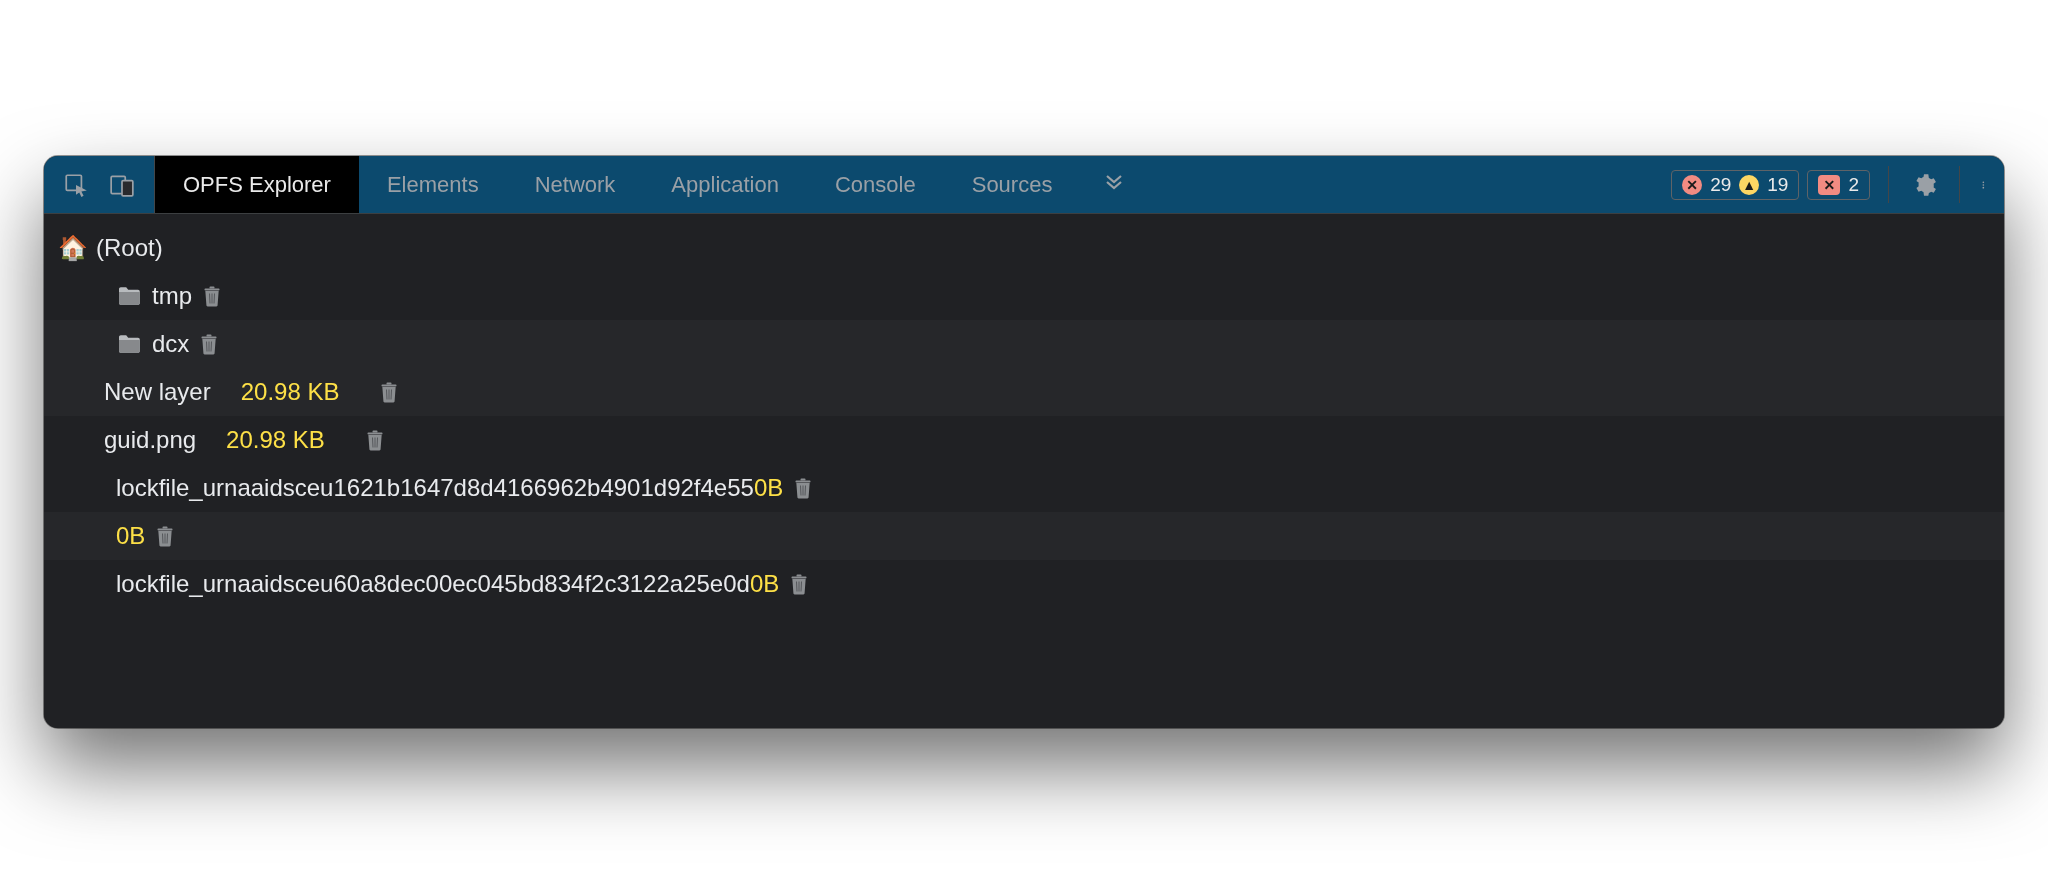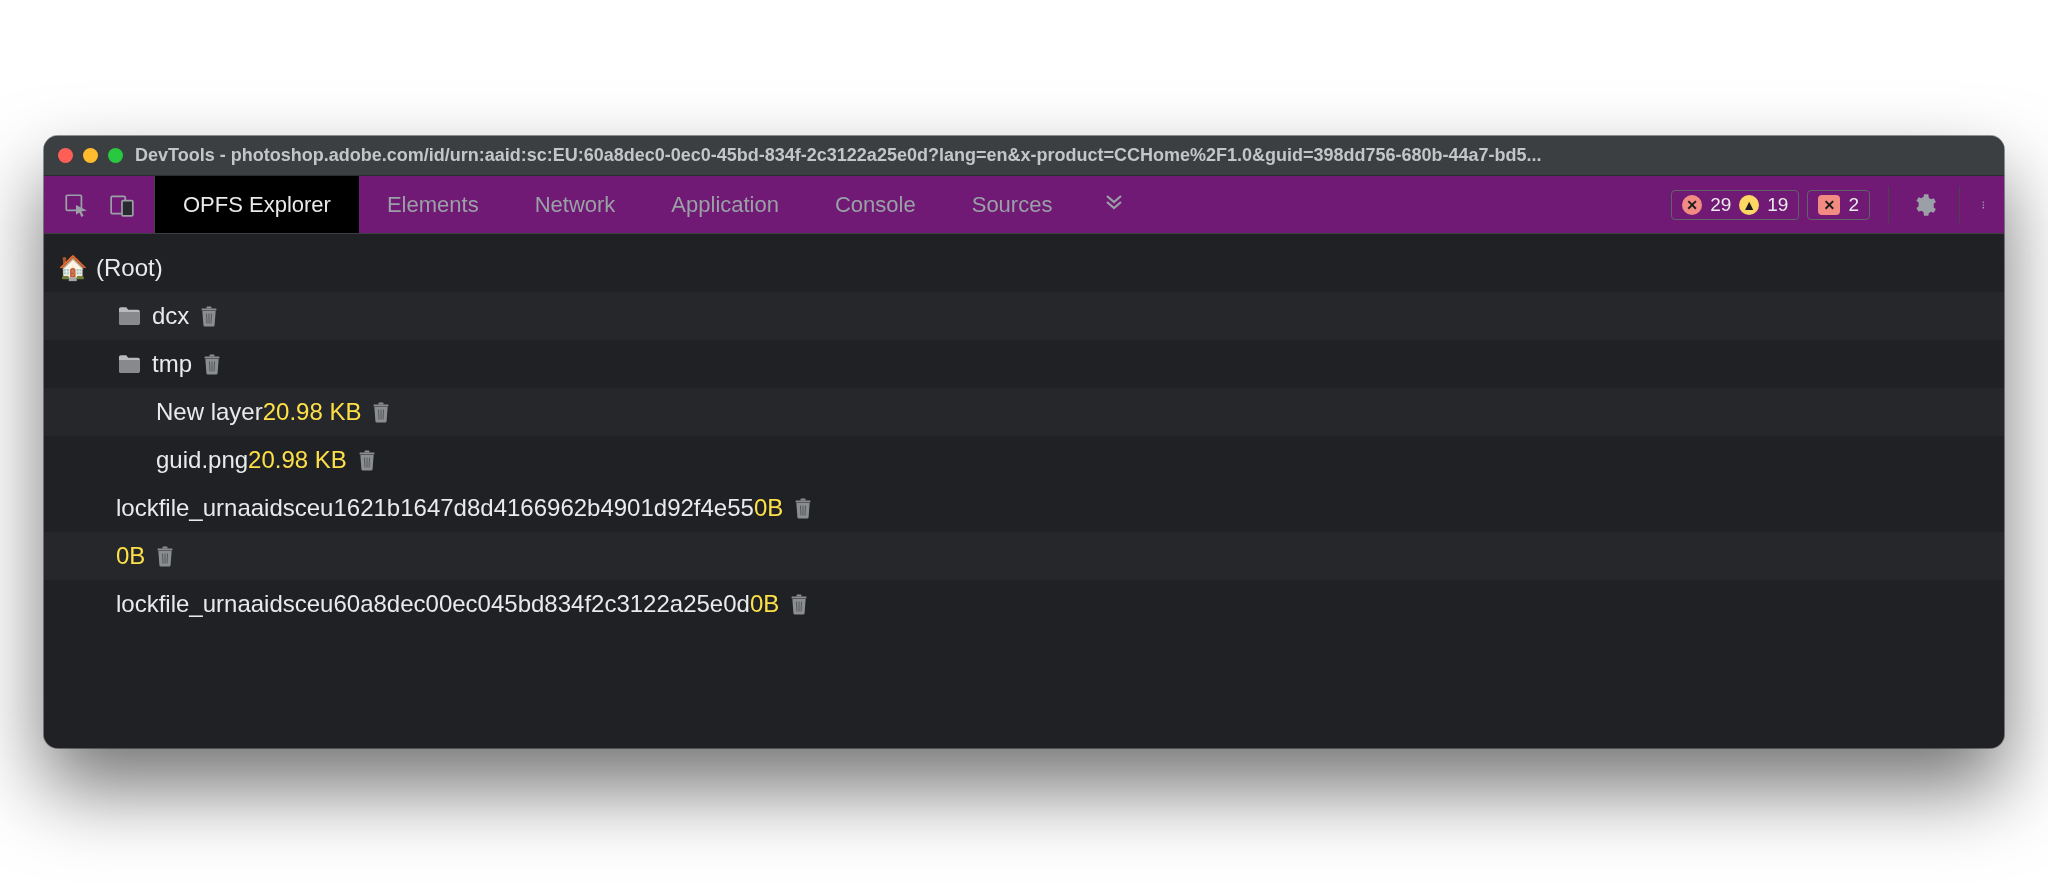--- a/index.html
+++ b/index.html
@@ -29,21 +29,21 @@
   .traffic span { width:15px; height:15px; border-radius:50%; display:block; }
   .t-close{background:#ff5f57;} .t-min{background:#febc2e;} .t-max{background:#28c840;}
   .title {
     color:#c3c6c9; font-size:18px; font-weight:600;
     white-space:nowrap; overflow:hidden; text-overflow:ellipsis;
     flex:1;
   }
   
   .toolbar {
     height:58px;
-    background:#701a75;
+    background:#0c4a6e;
     display:flex; align-items:stretch;
     border-bottom:1px solid #3c3f41;
     color:#9aa0a6;
     font-size:22px;
   }
   .tgroup-left {
     display:flex; align-items:center;
     gap:18px; padding:0 18px;
     border-right:1px solid #444648;
   }
@@ -93,46 +93,38 @@
   .row {
     display:flex; align-items:center;
     height:48px;
     padding-right:20px;
     white-space:nowrap;
   }
   .row.alt { background:#26272a; }
   .size { color:#fde047; margin-left:0;}
   .indent-0{padding-left:16px;}
   .indent-1{padding-left:72px;}
-  .indent-2{padding-left:112px;}
+  .indent-2{padding-left:60px;gap:30px;}
   .tree-icon{ margin-right:10px; display:inline-flex; width:26px; justify-content:center;}
   .trash { margin-left:10px; cursor:pointer; display:inline-flex;}
   .trash svg{ width:20px; height:22px; }
   .highlight {
     border:3px solid #f9e94e;
     border-radius:22px;
     padding:2px 14px 2px 14px;
     margin-left:-14px;
     display:inline-flex; align-items:center;
   }
   .folder-icon svg{width:24px;height:20px;}
 </style>
 </head>
 <body>
 
 <div class="window">
 
-  <div class="titlebar">
-    <div class="traffic">
-      <span class="t-close"></span>
-      <span class="t-min"></span>
-      <span class="t-max"></span>
-    </div>
-    <div class="title">DevTools - photoshop.adobe.com/id/urn:aaid:sc:EU:60a8dec0-0ec0-45bd-834f-2c3122a25e0d?lang=en&amp;x-product=CCHome%2F1.0&amp;guid=398dd756-680b-44a7-bd5...</div>
-  </div>
 
   <div class="toolbar">
     <div class="tgroup-left">
       <div class="icon-btn">
         <svg viewBox="0 0 24 24" width="26" height="26">
             <rect x="3" y="3" width="14" height="14" rx="1"></rect>
             <path d="M12 12 L22 17 L17 18 L19 22 L17 23 L15 19 L12 21 Z" fill="#9aa0a6" stroke="none"></path>
           </svg>
       </div>
       <div class="icon-btn">
@@ -199,58 +191,58 @@
         </svg>
     </div>
   </div>
 
   <div class="tree">
     <div class="row indent-0">
       <span class="tree-icon">🏠</span>
       <span>(Root)</span>
     </div>
     <div id="tree-rows">
+        <div class="row indent-1">
+          <span class="tree-icon folder-icon">
+            <svg viewBox="0 0 24 20">
+              <path fill="#b8bbbe" d="M2 3c0-1 .8-1.8 1.8-1.8h5.4l2 2.6H21c1 0 1.8.8 1.8 1.8V17c0 1-.8 1.8-1.8 1.8H3.8C2.8 18.8 2 18 2 17V3z"></path>
+              <path fill="#87898c" d="M2 6h20.8v11c0 1-.8 1.8-1.8 1.8H3.8C2.8 18.8 2 18 2 17V6z"></path>
+            </svg>
+          </span>
+          <span>tmp</span>
+          <span class="trash">
+            <svg viewBox="0 0 24 26">
+              <path fill="#8b8e91" d="M4 7h16l-1.3 17.2c-.05.7-.65 1.3-1.35 1.3H6.65c-.7 0-1.3-.6-1.35-1.3L4 7z"></path>
+              <rect x="3" y="4" width="18" height="2.5" rx="1" fill="#8b8e91"></rect>
+              <rect x="9" y="1.5" width="6" height="2.5" rx="1" fill="#8b8e91"></rect>
+              <line x1="9" y1="10" x2="9.6" y2="22" stroke="#54565a" stroke-width="1.2"></line>
+              <line x1="12" y1="10" x2="12" y2="22" stroke="#54565a" stroke-width="1.2"></line>
+              <line x1="15" y1="10" x2="14.4" y2="22" stroke="#54565a" stroke-width="1.2"></line>
+            </svg>
+          </span>
+        </div>
         <div class="row indent-1 alt">
           <span class="tree-icon folder-icon">
             <svg viewBox="0 0 24 20">
               <path fill="#b8bbbe" d="M2 3c0-1 .8-1.8 1.8-1.8h5.4l2 2.6H21c1 0 1.8.8 1.8 1.8V17c0 1-.8 1.8-1.8 1.8H3.8C2.8 18.8 2 18 2 17V3z"></path>
               <path fill="#87898c" d="M2 6h20.8v11c0 1-.8 1.8-1.8 1.8H3.8C2.8 18.8 2 18 2 17V6z"></path>
             </svg>
           </span>
           <span>dcx</span>
           <span class="trash">
             <svg viewBox="0 0 24 26">
               <path fill="#8b8e91" d="M4 7h16l-1.3 17.2c-.05.7-.65 1.3-1.35 1.3H6.65c-.7 0-1.3-.6-1.35-1.3L4 7z"></path>
               <rect x="3" y="4" width="18" height="2.5" rx="1" fill="#8b8e91"></rect>
               <rect x="9" y="1.5" width="6" height="2.5" rx="1" fill="#8b8e91"></rect>
               <line x1="9" y1="10" x2="9.6" y2="22" stroke="#54565a" stroke-width="1.2"></line>
               <line x1="12" y1="10" x2="12" y2="22" stroke="#54565a" stroke-width="1.2"></line>
               <line x1="15" y1="10" x2="14.4" y2="22" stroke="#54565a" stroke-width="1.2"></line>
             </svg>
           </span>
         </div>
-        <div class="row indent-1">
-          <span class="tree-icon folder-icon">
-            <svg viewBox="0 0 24 20">
-              <path fill="#b8bbbe" d="M2 3c0-1 .8-1.8 1.8-1.8h5.4l2 2.6H21c1 0 1.8.8 1.8 1.8V17c0 1-.8 1.8-1.8 1.8H3.8C2.8 18.8 2 18 2 17V3z"></path>
-              <path fill="#87898c" d="M2 6h20.8v11c0 1-.8 1.8-1.8 1.8H3.8C2.8 18.8 2 18 2 17V6z"></path>
-            </svg>
-          </span>
-          <span>tmp</span>
-          <span class="trash">
-            <svg viewBox="0 0 24 26">
-              <path fill="#8b8e91" d="M4 7h16l-1.3 17.2c-.05.7-.65 1.3-1.35 1.3H6.65c-.7 0-1.3-.6-1.35-1.3L4 7z"></path>
-              <rect x="3" y="4" width="18" height="2.5" rx="1" fill="#8b8e91"></rect>
-              <rect x="9" y="1.5" width="6" height="2.5" rx="1" fill="#8b8e91"></rect>
-              <line x1="9" y1="10" x2="9.6" y2="22" stroke="#54565a" stroke-width="1.2"></line>
-              <line x1="12" y1="10" x2="12" y2="22" stroke="#54565a" stroke-width="1.2"></line>
-              <line x1="15" y1="10" x2="14.4" y2="22" stroke="#54565a" stroke-width="1.2"></line>
-            </svg>
-          </span>
-        </div>
         <div class="row indent-2 alt">
           <span>New layer</span>
           <span class="size">20.98 KB</span>
           <span class="trash">
             <svg viewBox="0 0 24 26">
               <path fill="#8b8e91" d="M4 7h16l-1.3 17.2c-.05.7-.65 1.3-1.35 1.3H6.65c-.7 0-1.3-.6-1.35-1.3L4 7z"></path>
               <rect x="3" y="4" width="18" height="2.5" rx="1" fill="#8b8e91"></rect>
               <rect x="9" y="1.5" width="6" height="2.5" rx="1" fill="#8b8e91"></rect>
               <line x1="9" y1="10" x2="9.6" y2="22" stroke="#54565a" stroke-width="1.2"></line>
               <line x1="12" y1="10" x2="12" y2="22" stroke="#54565a" stroke-width="1.2"></line>

